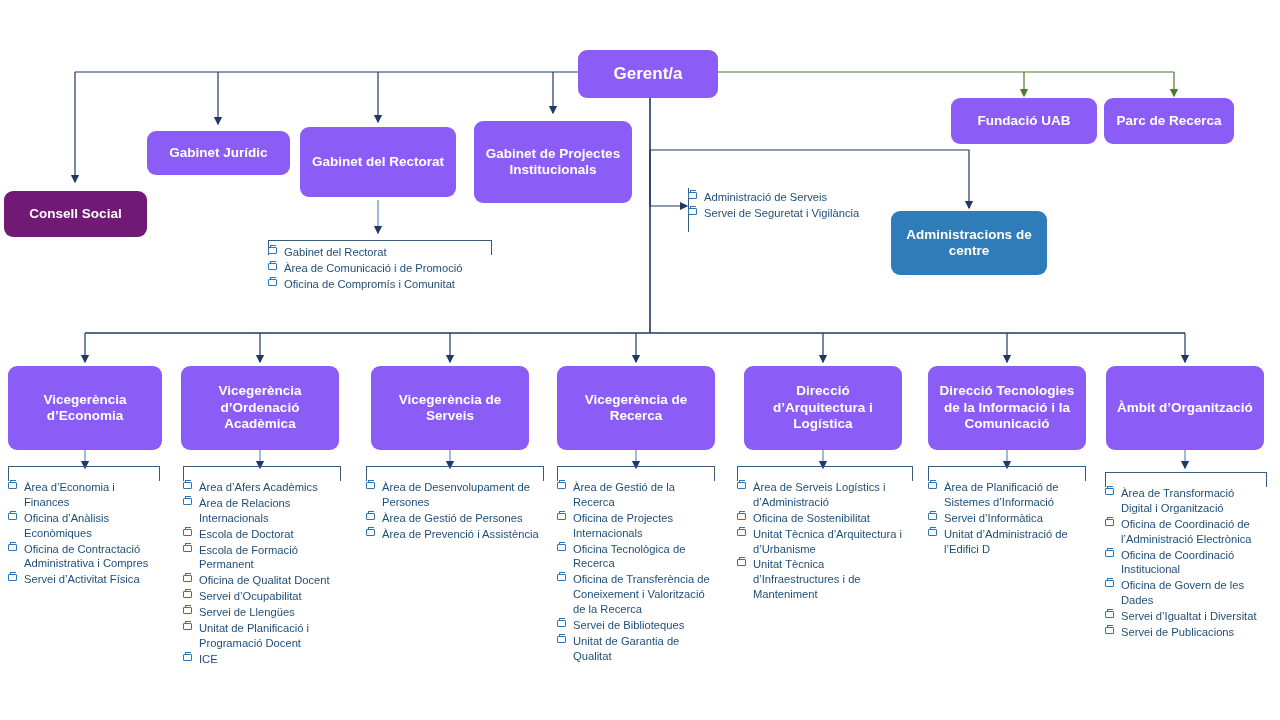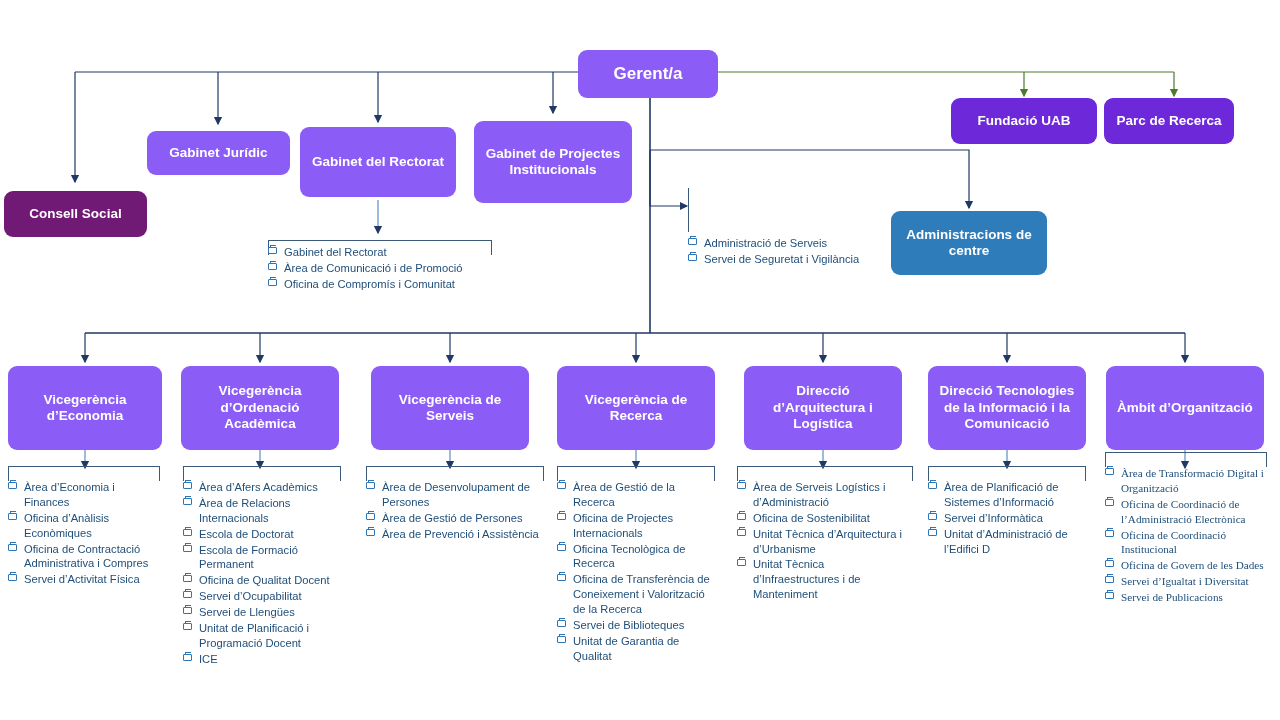--- a/index.html
+++ b/index.html
@@ -10,21 +10,21 @@
   #canvas{position:absolute;left:0;top:0;width:1280px;height:720px;}
   #lines{position:absolute;left:0;top:0;width:1280px;height:720px;pointer-events:none;}
 
   .node{
     position:absolute;border-radius:9px;display:flex;align-items:center;
     justify-content:center;text-align:center;color:#ffffff;font-weight:bold;
     line-height:1.22;box-sizing:border-box;padding:4px 8px;
   }
   .blue{background:#8b5cf6;}
   .blue-dark{background:#2e7cba;}
-  .green-dark{background:#6d28d9;}
+  .green-dark{background:#8b5cf6;}
   .green-light{background:#701a75;}
 
   .listbox{position:absolute;box-sizing:border-box;}
   .listbox .bracket{
     position:absolute;left:0;top:0;right:0;height:14px;
     border-top:1px solid #3b5a7a;border-left:1px solid #3b5a7a;border-right:1px solid #3b5a7a;
   }
   .listbox ul{
     list-style:none;margin:0;padding:0;position:relative;
   }
@@ -131,21 +131,21 @@
     <div class="bracket"></div>
     <ul style="padding-top:5px;">
       <li><span class="bullet"></span><span>Gabinet del Rectorat</span></li>
       <li><span class="bullet"></span><span>Àrea de Comunicació i de Promoció</span></li>
       <li><span class="bullet"></span><span>Oficina de Compromís i Comunitat</span></li>
     </ul>
   </div>
 
   <div class="listbox" style="left:688px;top:188px;width:200px;">
     <div class="bracket" style="height:44px;border-top:none;border-right:none;"></div>
-    <ul style="padding-top:2px;margin-top:46px;">
+    <ul style="padding-top:2px;">
       <li><span class="bullet"></span><span>Administració de Serveis</span></li>
       <li><span class="bullet"></span><span>Servei de Seguretat i Vigilància</span></li>
     </ul>
   </div>
 
   <div class="node blue" style="left:8px;top:366px;width:154px;height:84px;font-size:13.5px;">
     <span>Vicegerència d’Economia</span>
   </div>
   <div class="node blue" style="left:181px;top:366px;width:158px;height:84px;font-size:13.5px;">
     <span>Vicegerència d’Ordenació Acadèmica</span>
@@ -218,21 +218,21 @@
       </ul>
   </div>
   <div class="listbox" style="left:928px;top:466px;width:158px;">
     <div class="bracket"></div>
     <ul style="padding-top:14px;">
         <li><span class="bullet"></span><span>Àrea de Planificació de Sistemes d’Informació</span></li>
         <li><span class="bullet"></span><span>Servei d’Informàtica</span></li>
         <li><span class="bullet"></span><span>Unitat d’Administració de l’Edifici D</span></li>
       </ul>
   </div>
-  <div class="listbox" style="left:1105px;top:452px;width:162px;font-family:Liberation Serif, serif;">
+  <div class="listbox" style="left:1105px;top:472px;width:162px;">
     <div class="bracket"></div>
     <ul style="padding-top:14px;">
         <li><span class="bullet"></span><span>Àrea de Transformació Digital i Organització</span></li>
         <li><span class="bullet"></span><span>Oficina de Coordinació de l’Administració Electrònica</span></li>
         <li><span class="bullet"></span><span>Oficina de Coordinació Institucional</span></li>
         <li><span class="bullet"></span><span>Oficina de Govern de les Dades</span></li>
         <li><span class="bullet"></span><span>Servei d’Igualtat i Diversitat</span></li>
         <li><span class="bullet"></span><span>Servei de Publicacions</span></li>
       </ul>
   </div>

